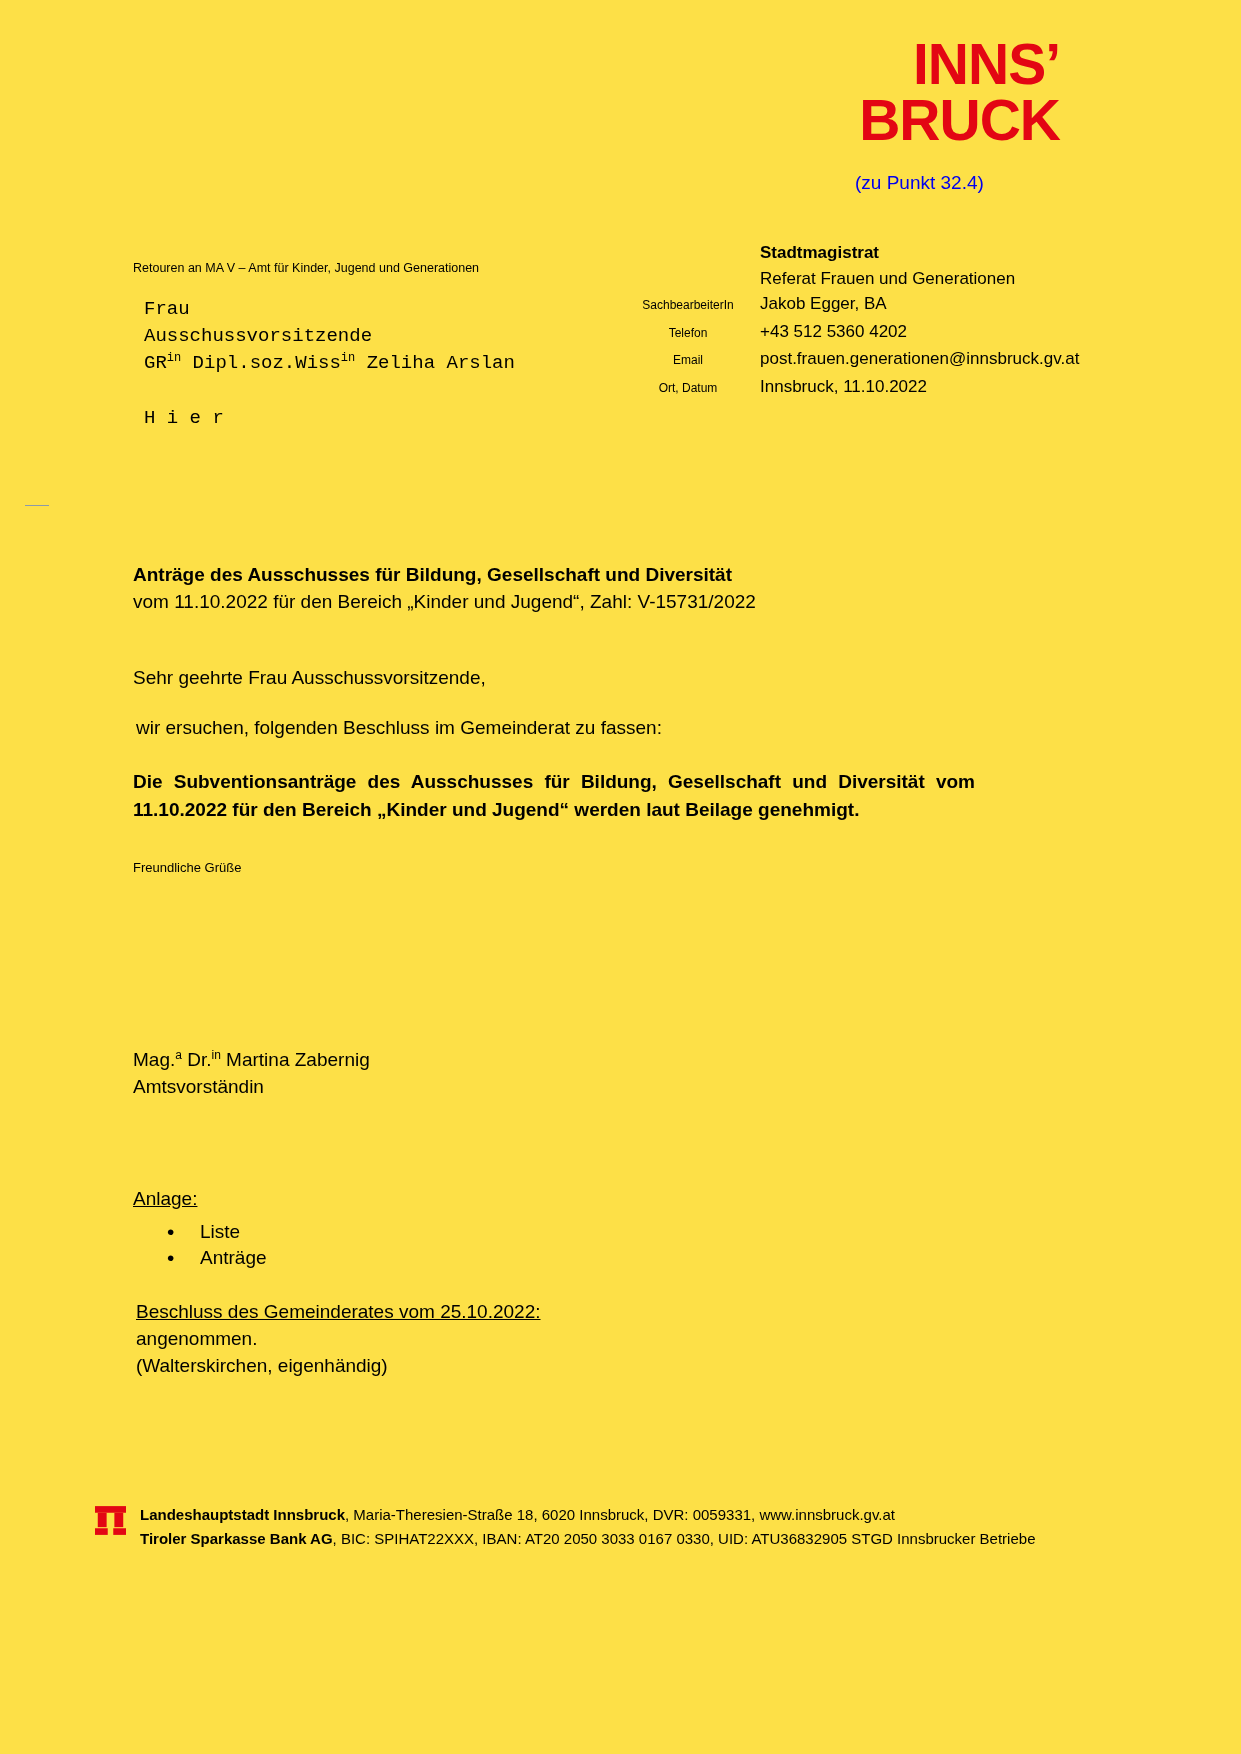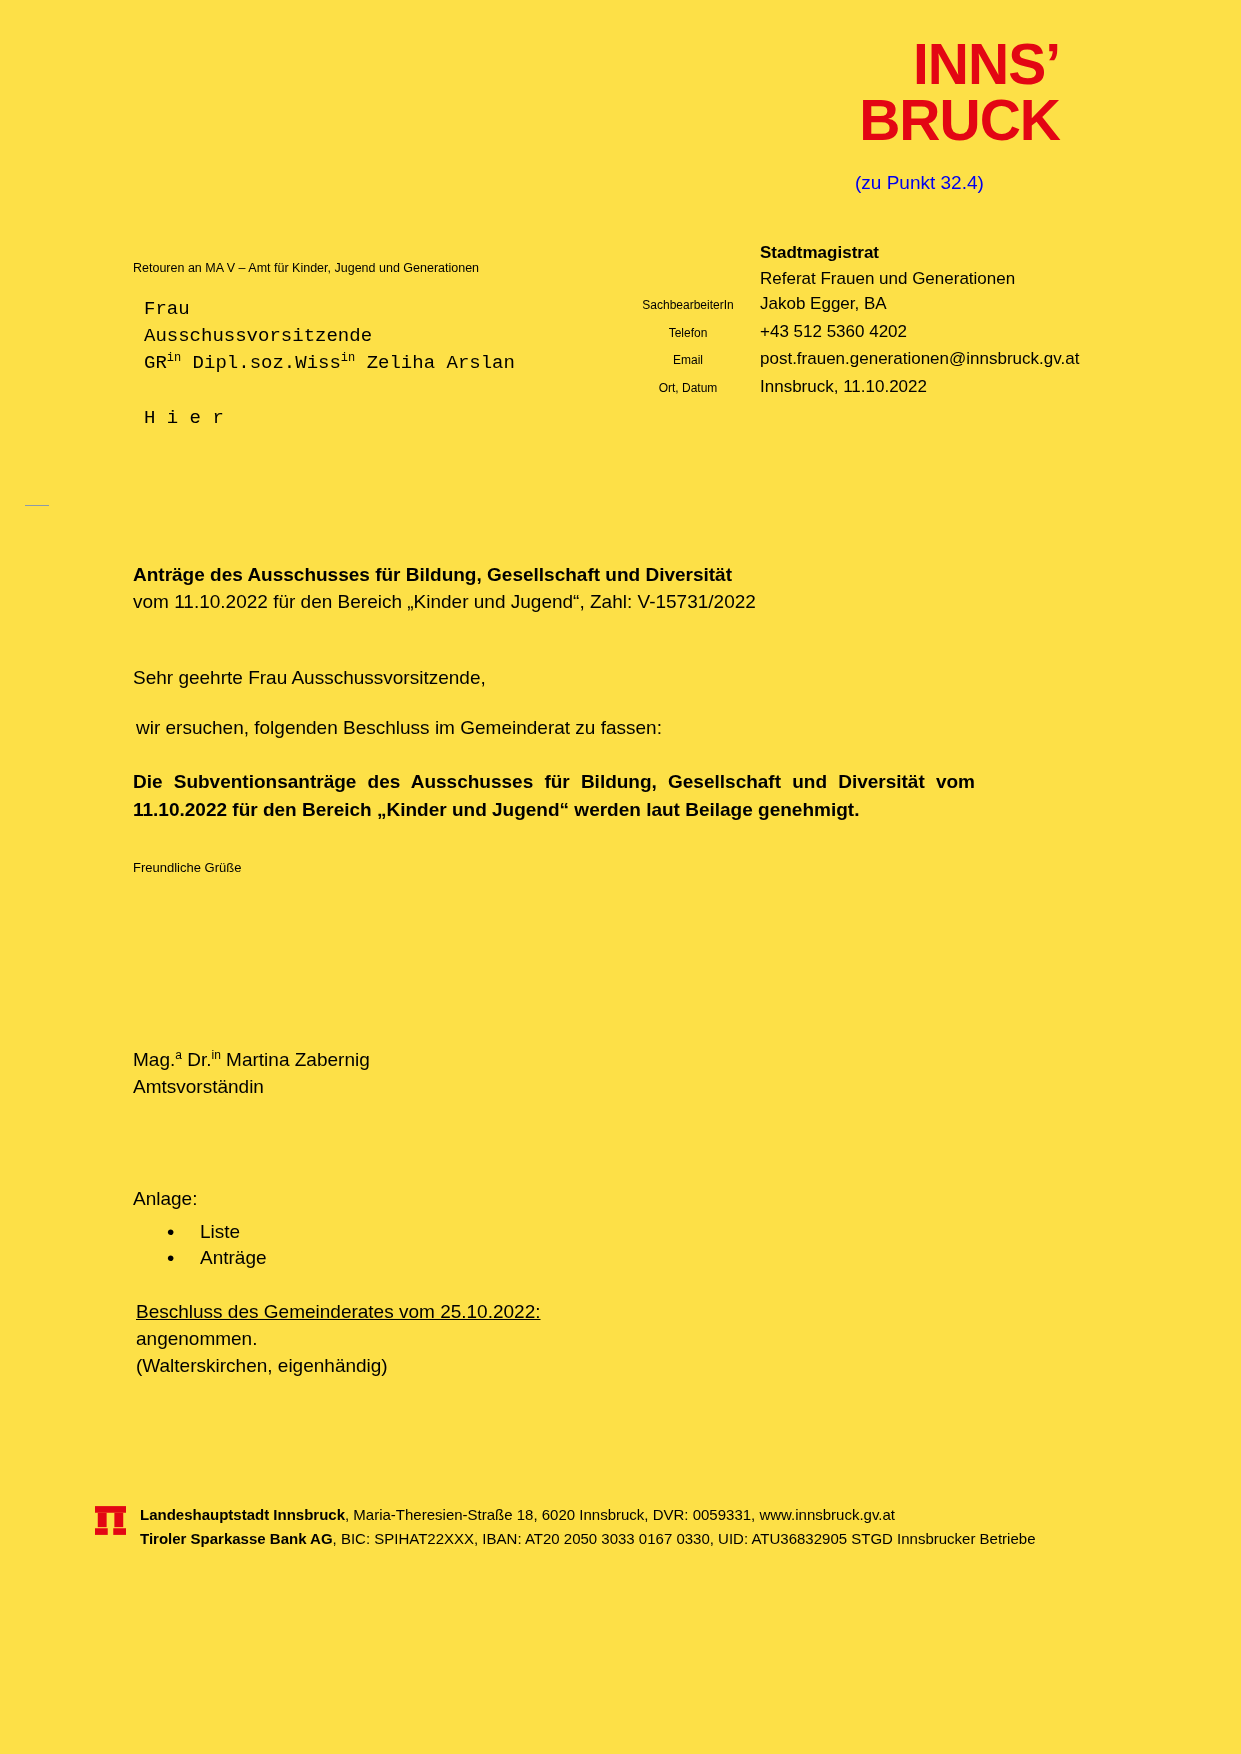--- a/index.html
+++ b/index.html
@@ -112,21 +112,21 @@
   .signature {
     position: absolute;
     top: 1046px;
     left: 133px;
     font-size: 19px;
     line-height: 27px;
   }
 
   
   .attachments { position: absolute; top: 1188px; left: 133px; font-size: 19px; }
-  .attachments .heading { }
+  .attachments .heading { text-decoration: underline; }
   .attachments ul { list-style: none; margin-top: 9px; }
   .attachments li {
     line-height: 26px;
     padding-left: 67px;
     position: relative;
   }
   .attachments li::before {
     content: "\2022";
     position: absolute;
     left: 34px;

